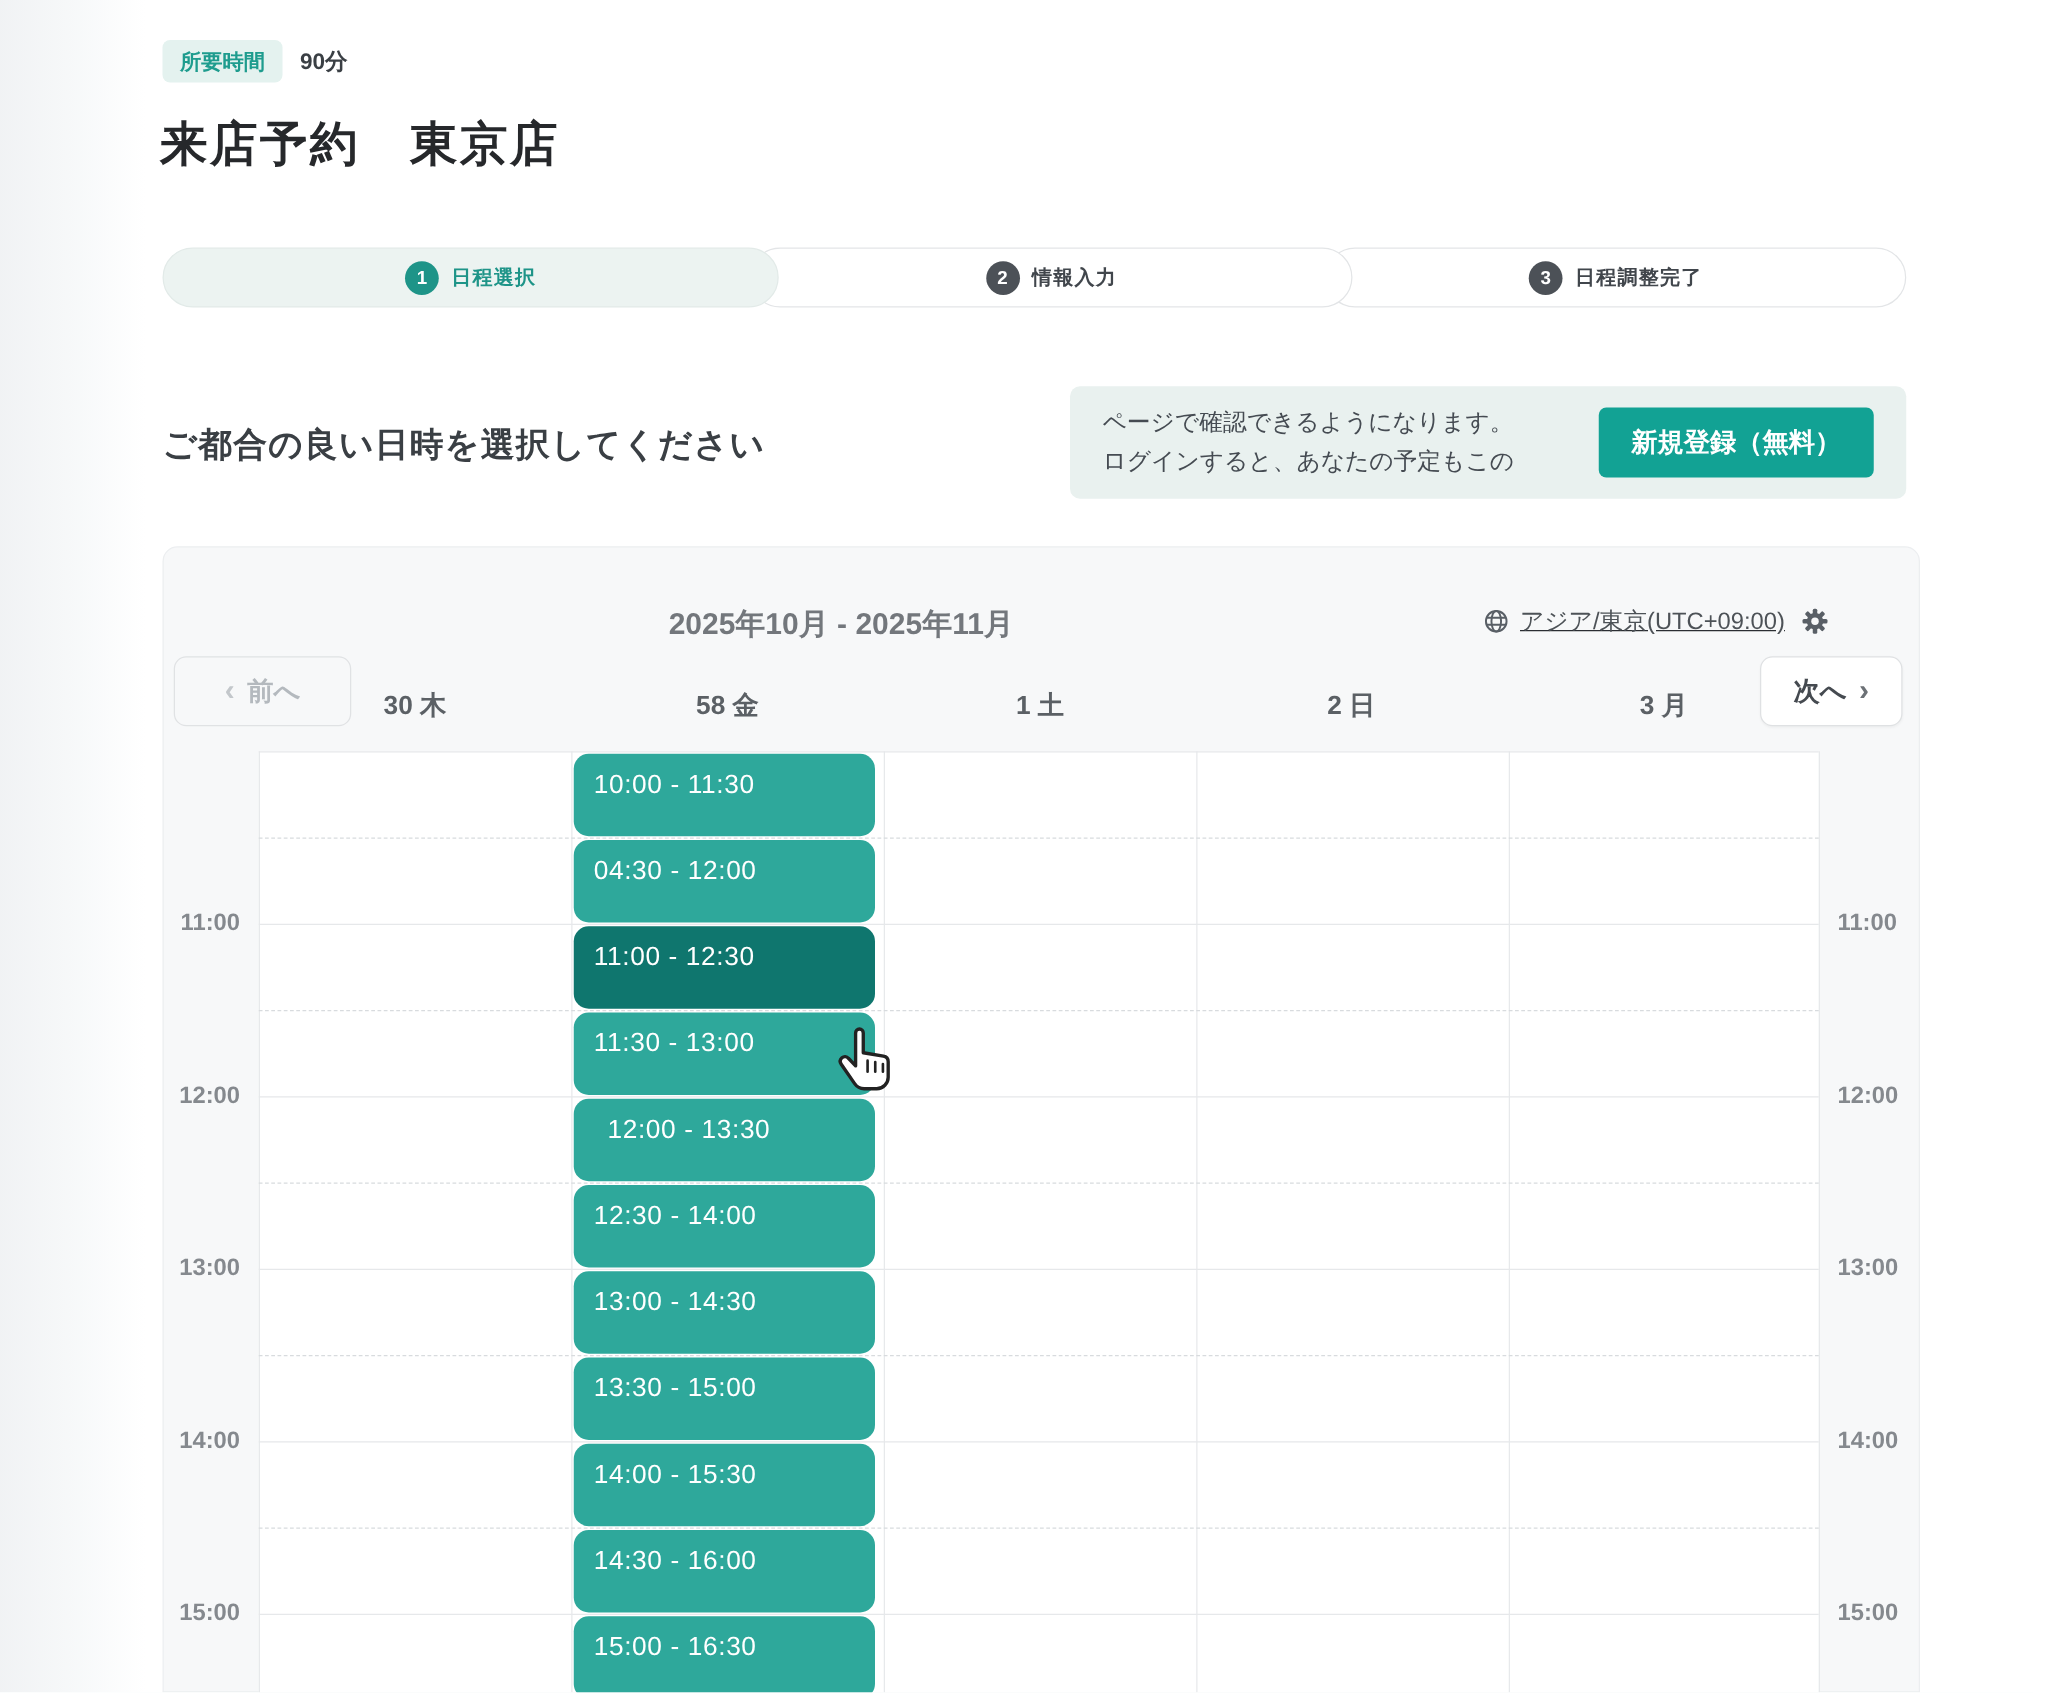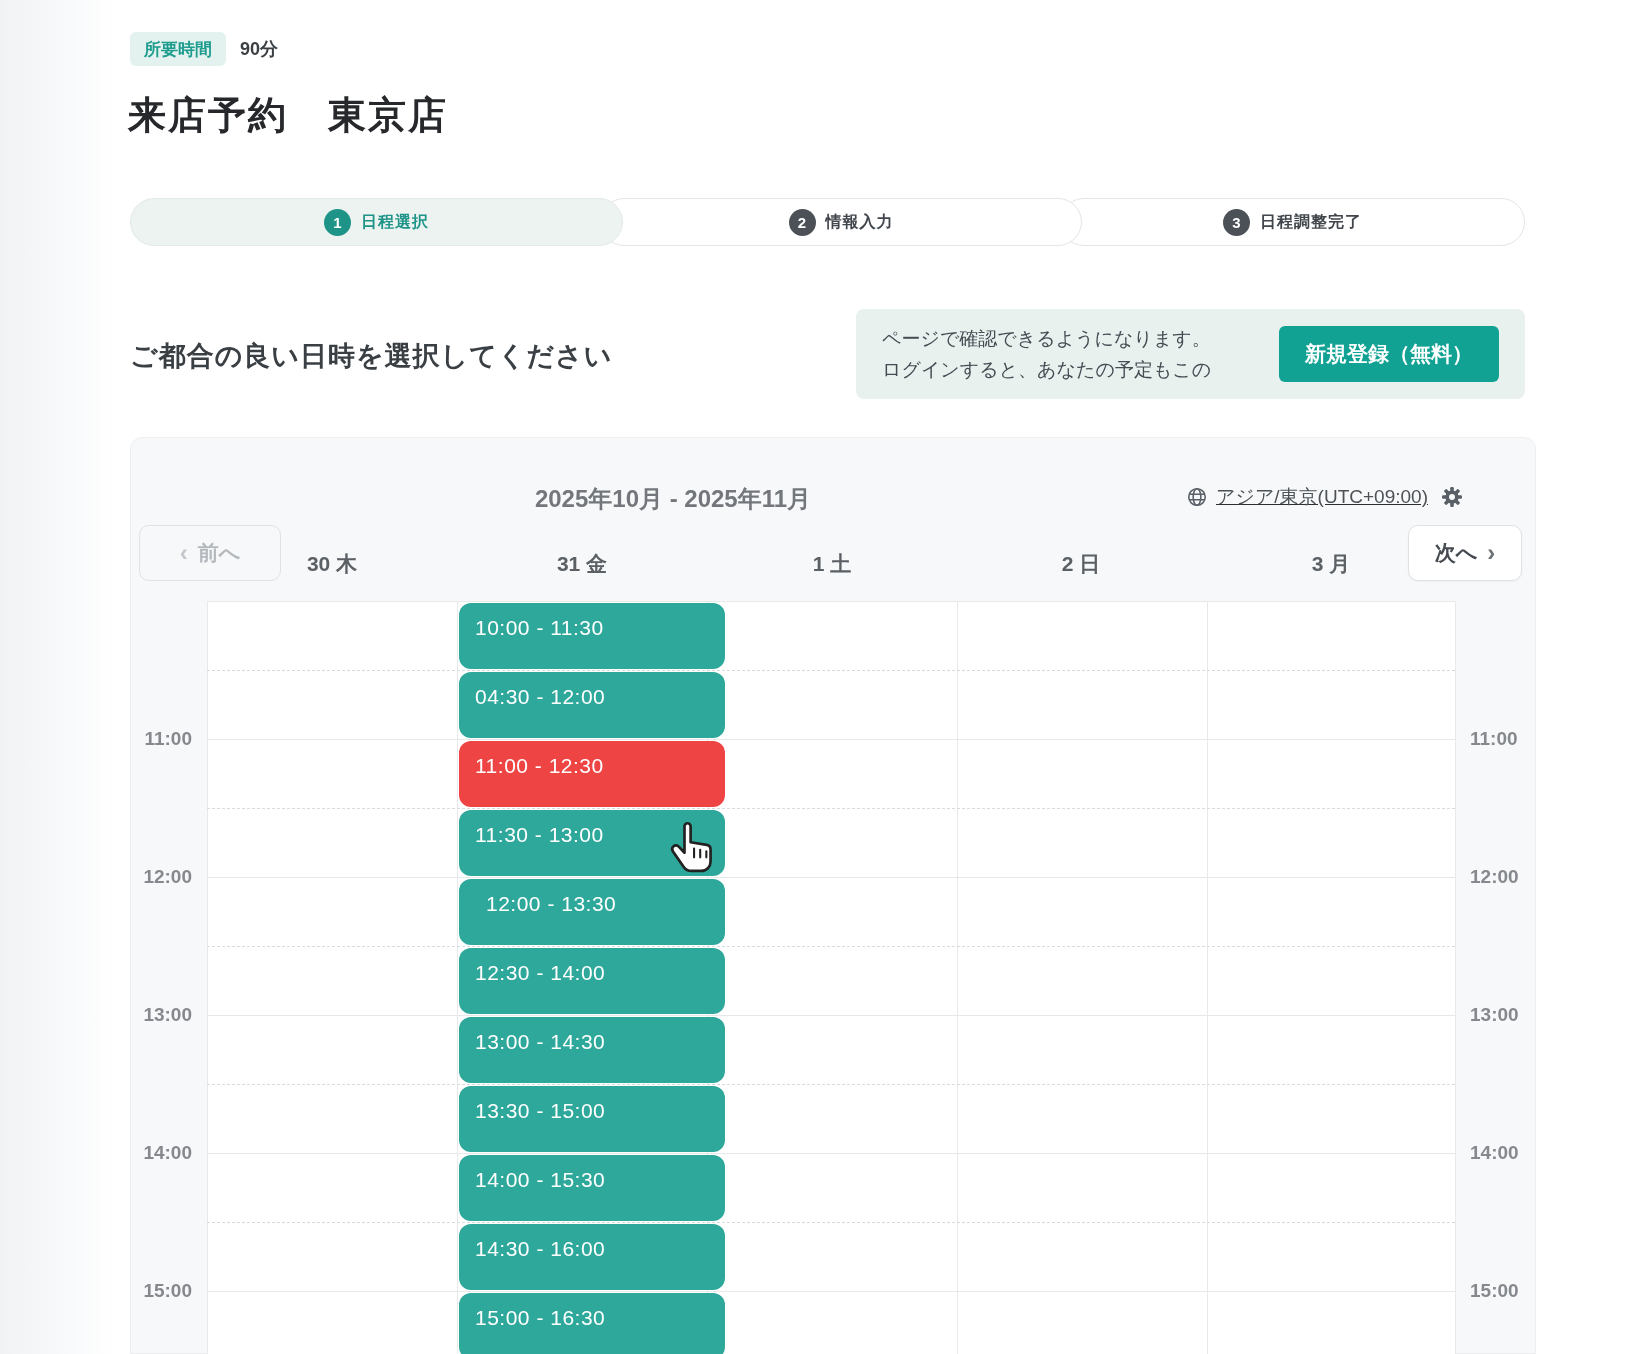--- a/index.html
+++ b/index.html
@@ -69,24 +69,24 @@
   .grid-bg { position:absolute; left:207px; top:601px; width:1248px; height:753px; background:#ffffff; }
   .vline { position:absolute; top:601px; width:1px; height:753px; background:#e7e9eb; }
   .hline { position:absolute; left:207px; width:1248px; height:0; border-top:1px solid #e6e8ea; }
   .hline.dashed { border-top:1px dashed #d8dbde; }
   .time-label { position:absolute; width:62px; height:24px; line-height:24px;
     font-size:19px; font-weight:bold; color:#85898e; }
   .time-label.left { left:130px; text-align:right; padding-right:14px; width:76px; }
   .time-label.right { left:1470px; text-align:left; }
 
   
-  .slot { position:absolute; left:459px; width:266px; height:66px; border-radius:12px;
+  .slot { position:absolute; left:459px; width:241px; height:66px; border-radius:12px;
     background:#2ea89b; color:#ffffff; font-size:21px; font-weight:500;
     padding:13px 0 0 16px; cursor:pointer; letter-spacing:.5px; }
-  .slot.selected { background:#ef4444; }
+  .slot.selected { background:#0f766e; }
 
   .cursor { position:absolute; left:668px; top:820px; z-index:50; pointer-events:none; }
 </style>
 </head>
 <body>
 
 <div id="stage">
   <div class="edge-left"></div>
 
   <div class="badge">所要時間</div>
@@ -146,21 +146,21 @@
   <button class="nav-btn prev-btn">
     <span class="chev">‹</span>
     <span>前へ</span>
   </button>
   <button class="nav-btn next-btn">
     <span>次へ</span>
     <span class="chev">›</span>
   </button>
 
   <div class="day-label" style="left:332px;">30 木</div>
-  <div class="day-label" style="left:582px;">31 金</div>
+  <div class="day-label" style="left:582px;">58 金</div>
   <div class="day-label" style="left:832px;">1 土</div>
   <div class="day-label" style="left:1081px;">2 日</div>
   <div class="day-label" style="left:1331px;">3 月</div>
 
   <div class="grid-bg"></div>
   <div class="vline" style="left:207px;"></div>
   <div class="vline" style="left:457px;"></div>
   <div class="vline" style="left:707px;"></div>
   <div class="vline" style="left:957px;"></div>
   <div class="vline" style="left:1207px;"></div>

